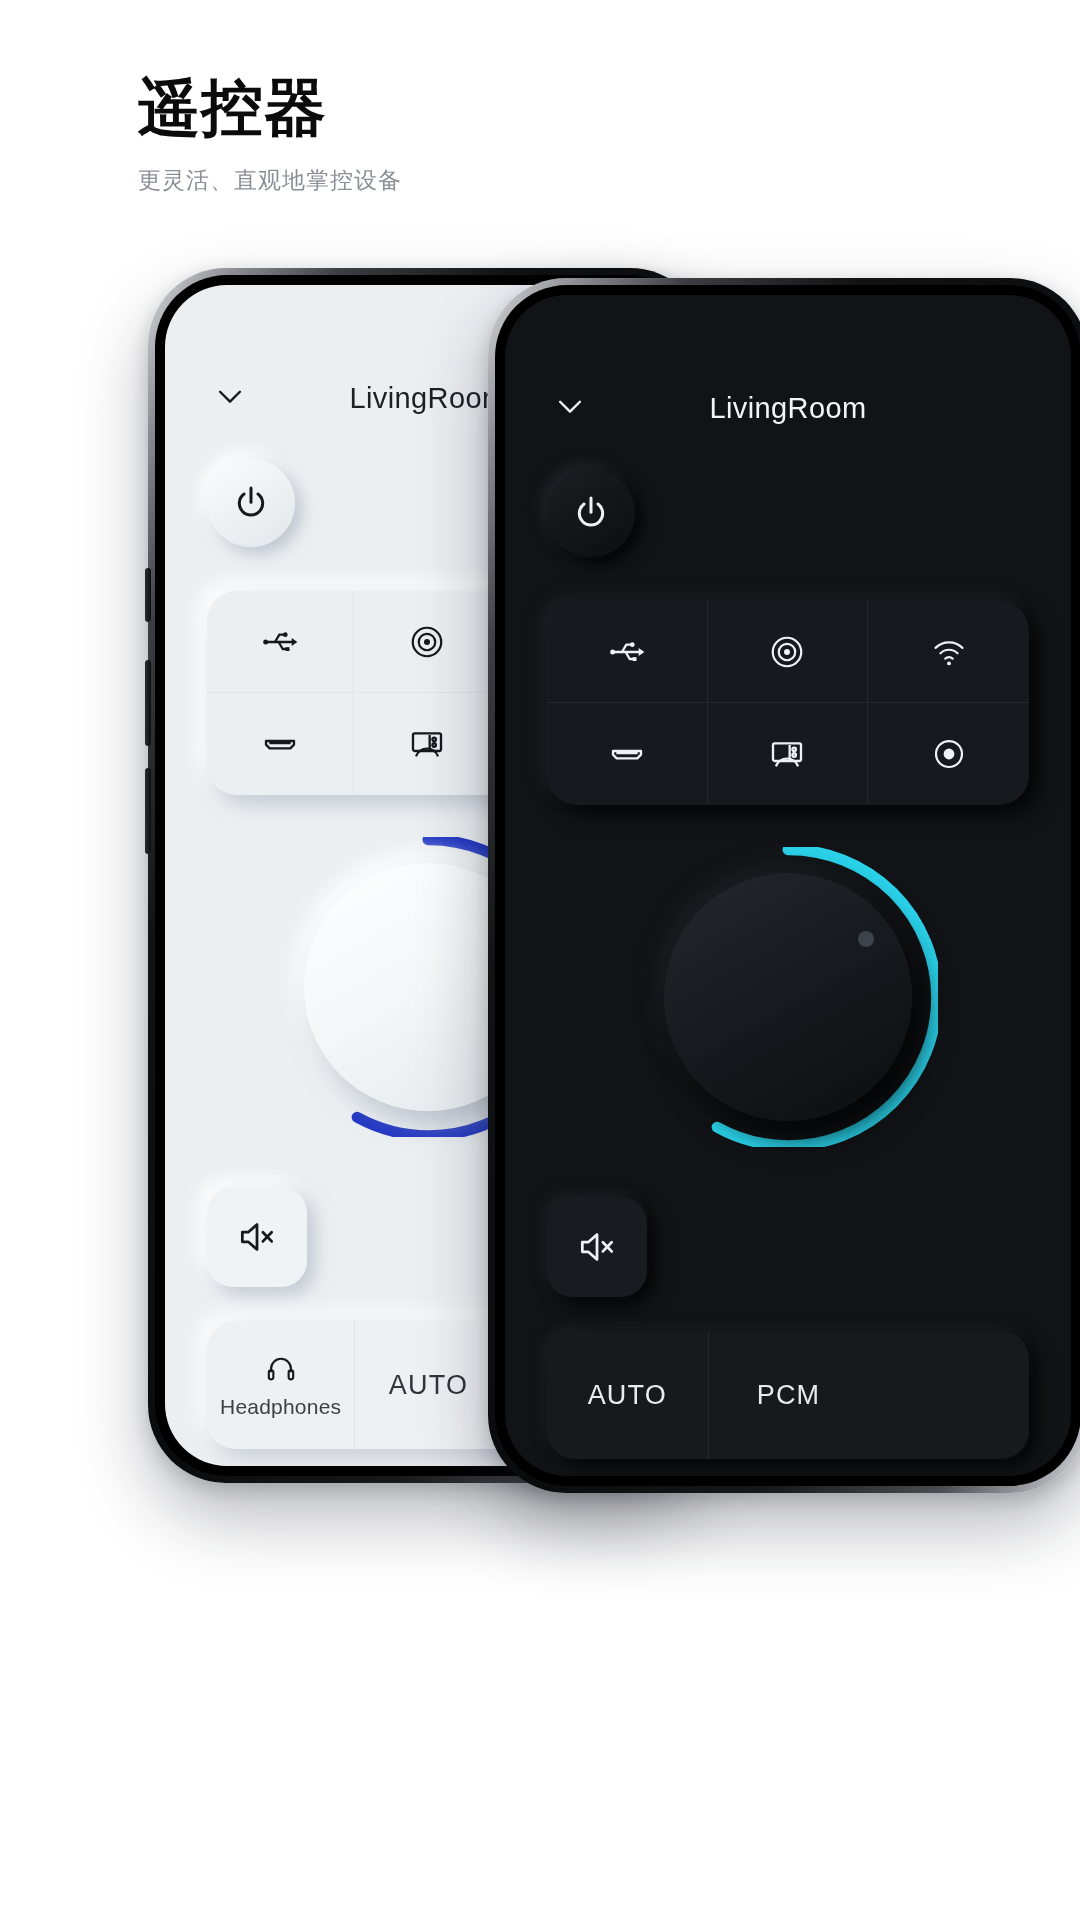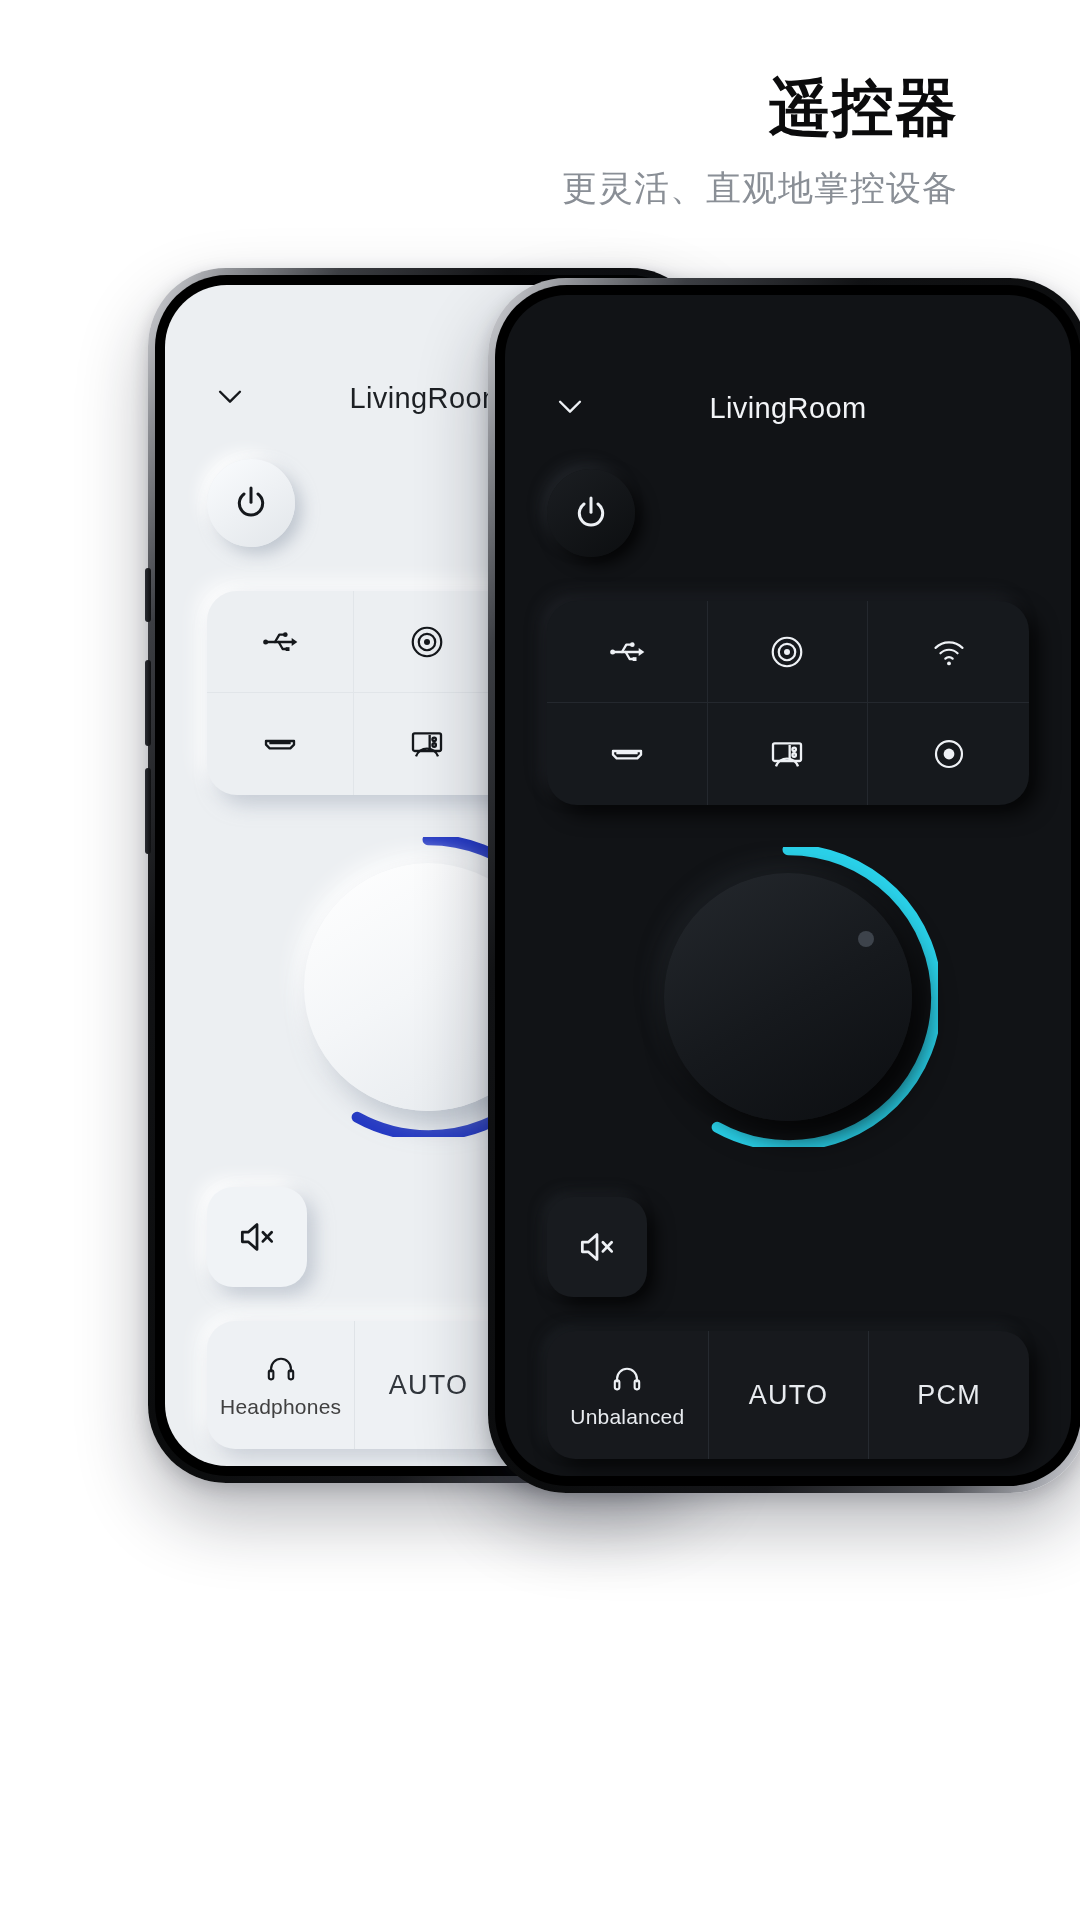--- a/index.html
+++ b/index.html
@@ -19,33 +19,32 @@
     background: #ffffff;
     overflow: hidden;
   }
 
   
   .hero {
     position: absolute;
     left: 138px;
     top: 72px;
     width: 820px;
-    text-align: right;
   }
   .hero-title {
     font-size: 62px;
     font-weight: 700;
     line-height: 1.15;
     color: #0b0b0c;
     letter-spacing: 1px;
     font-family: "DejaVu Sans", "Liberation Sans", sans-serif;
   }
   .hero-sub {
     margin-top: 22px;
-    font-size: 35px;
+    font-size: 23px;
     font-weight: 400;
     line-height: 1.35;
     color: #8a8f96;
     letter-spacing: 1px;
     font-family: "DejaVu Sans", "Liberation Sans", sans-serif;
   }
 
   
   .stage {
     position: absolute;
@@ -514,28 +513,20 @@
           <div class="mute-btn">
             <svg class="icn" width="44" height="44" viewBox="0 0 24 24" fill="none" stroke-width="1.5" stroke-linejoin="round" stroke-linecap="round">
               <path d="M4 9.4h3.2L12 5.2v13.6L7.2 14.6H4z"></path>
               <line x1="15.2" y1="9.4" x2="20" y2="14.4"></line>
               <line x1="20" y1="9.4" x2="15.2" y2="14.4"></line>
             </svg>
           </div>
 
           <div class="bottombar">
             <div class="bslot">
-              <svg class="icn" width="34" height="34" viewBox="0 0 24 24" fill="none" stroke-width="1.5" stroke-linecap="round">
-                <path d="M5 14.5v-2a7 7 0 0 1 14 0v2"></path>
-                <rect x="3.4" y="13.6" width="3.2" height="6.4" rx="1.4"></rect>
-                <rect x="17.4" y="13.6" width="3.2" height="6.4" rx="1.4"></rect>
-              </svg>
-              <div class="bslot-label">Unbalanced</div>
-            </div>
-            <div class="bslot">
               <div class="bslot-big">AUTO</div>
             </div>
             <div class="bslot">
               <div class="bslot-big">PCM</div>
             </div>
           </div>
 
         </div>
       </div>
     </div>

